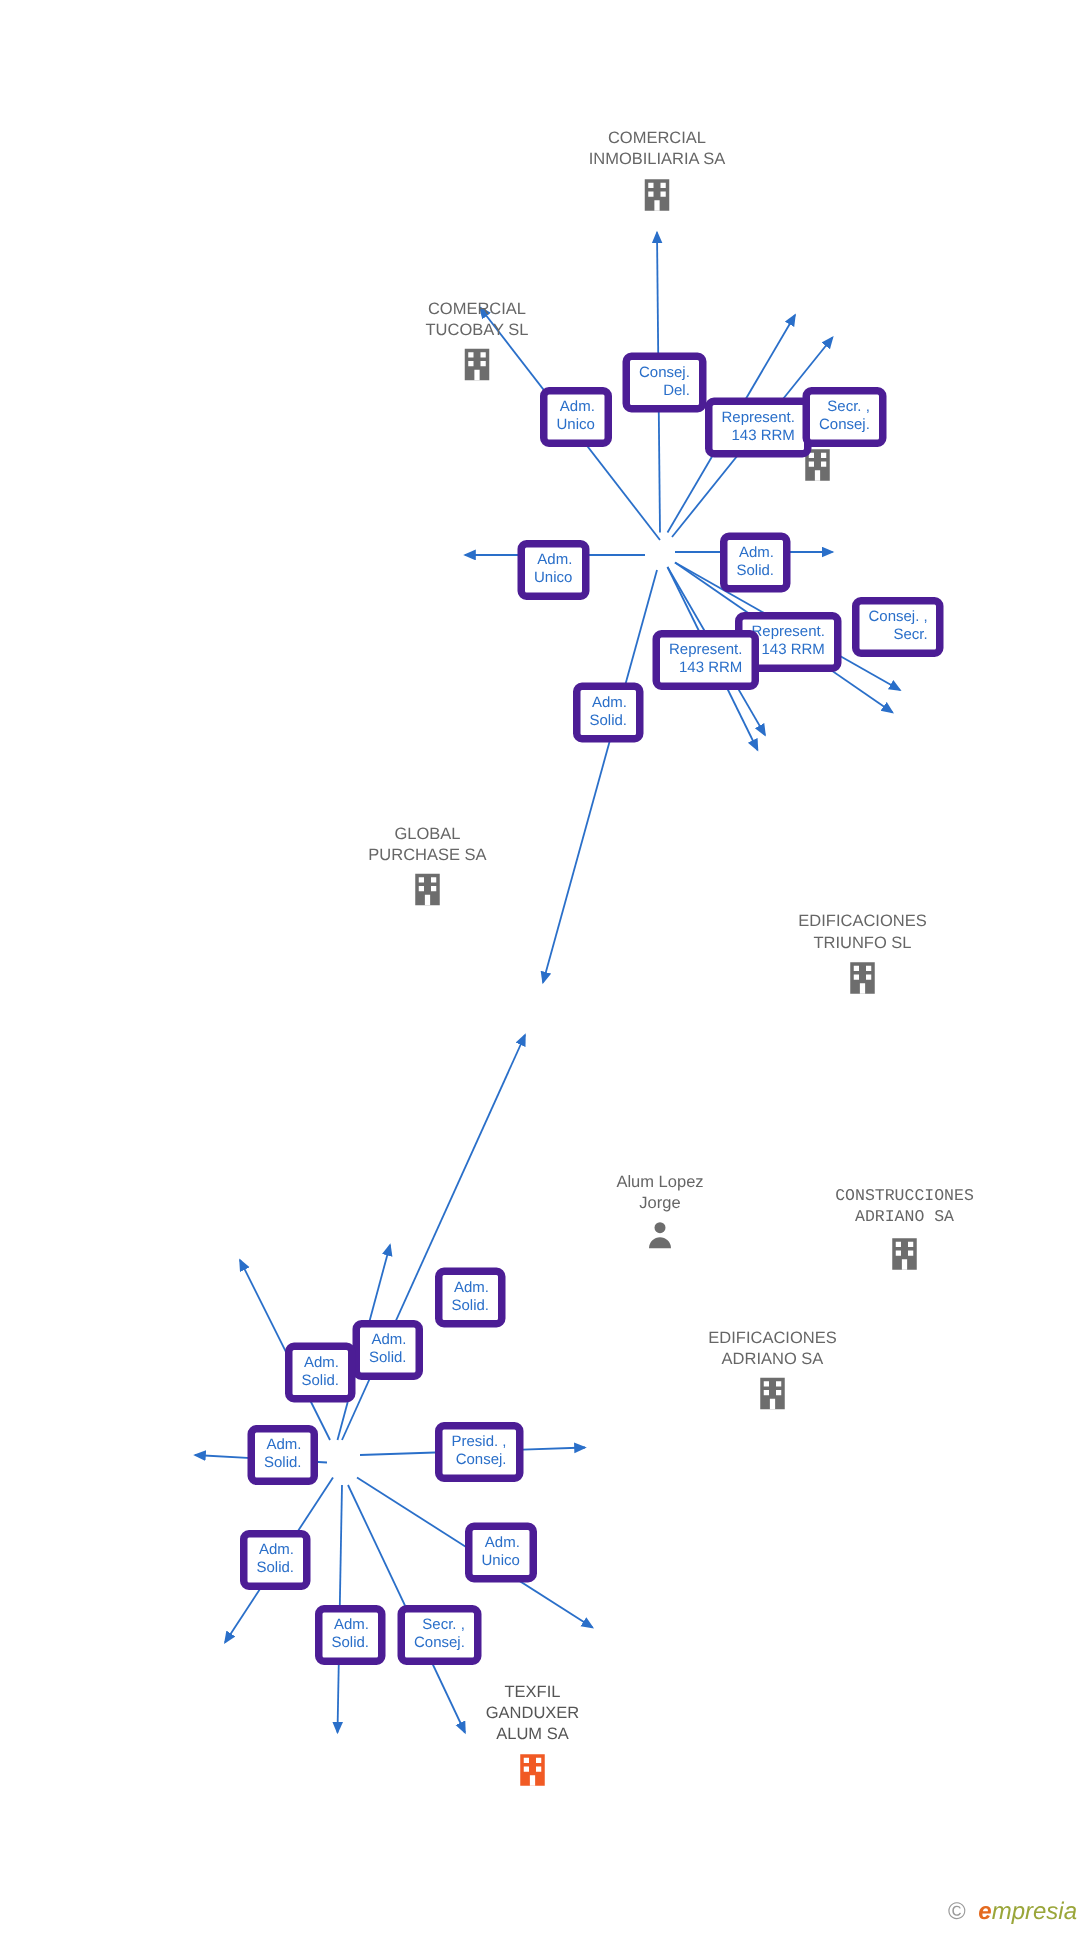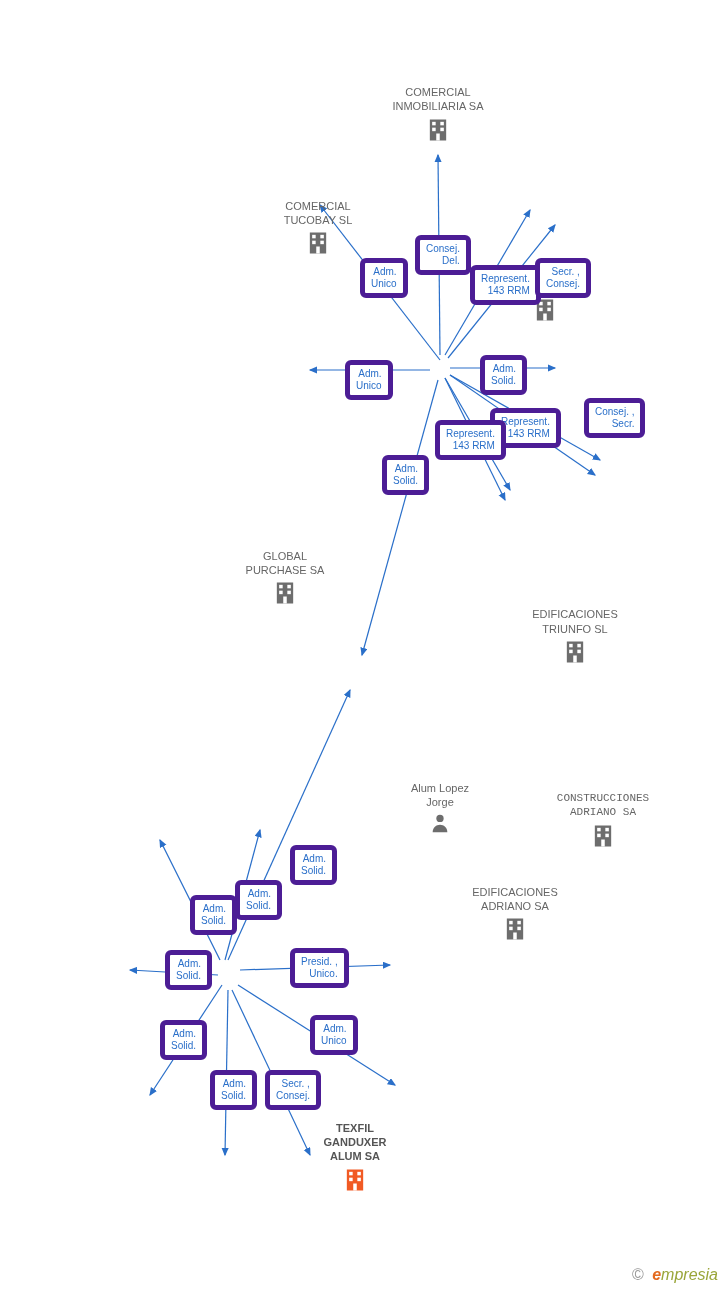--- a/index.html
+++ b/index.html
@@ -19,21 +19,21 @@
     text-align: center;
     width: 120px;
   }
   .node-label {
     line-height: 1.3;
     color: #666;
     margin-bottom: 2px;
     white-space: pre-line;
   }
   .node-label.focus {
-    font-weight: bold;
+    font-weight: normal;
     color: #555;
   }
   .building {
     width: 28px;
     height: 28px;
     margin: 2px auto 0 auto;
   }
   .building svg { display:block; }
   .person {
     width: 22px;
@@ -253,39 +253,39 @@
 <div class="role" style="left:415px; top:235px;">Consej.
 Del.</div>
 <div class="role" style="left:470px; top:265px;">Represent.
 143 RRM</div>
 <div class="role" style="left:535px; top:258px;">Secr. ,
 Consej.</div>
 <div class="role" style="left:345px; top:360px;">Adm.
 Unico</div>
 <div class="role" style="left:480px; top:355px;">Adm.
 Solid.</div>
-<div class="role" style="left:584px; top:398px;">Consej. ,
+<div class="role" style="left:568px; top:398px;">Consej. ,
 Secr.</div>
 <div class="role" style="left:490px; top:408px;">Represent.
 143 RRM</div>
 <div class="role" style="left:435px; top:420px;">Represent.
 143 RRM</div>
 <div class="role" style="left:382px; top:455px;">Adm.
 Solid.</div>
 
 <div class="role" style="left:290px; top:845px;">Adm.
 Solid.</div>
 <div class="role" style="left:235px; top:880px;">Adm.
 Solid.</div>
 <div class="role" style="left:190px; top:895px;">Adm.
 Solid.</div>
 <div class="role" style="left:165px; top:950px;">Adm.
 Solid.</div>
 <div class="role" style="left:290px; top:948px;">Presid. ,
-Unico.</div>
+Consej.</div>
 <div class="role" style="left:160px; top:1020px;">Adm.
 Solid.</div>
 <div class="role" style="left:210px; top:1070px;">Adm.
 Solid.</div>
 <div class="role" style="left:265px; top:1070px;">Secr. ,
 Consej.</div>
 <div class="role" style="left:310px; top:1015px;">Adm.
 Unico</div>
 
 <div class="footer">

